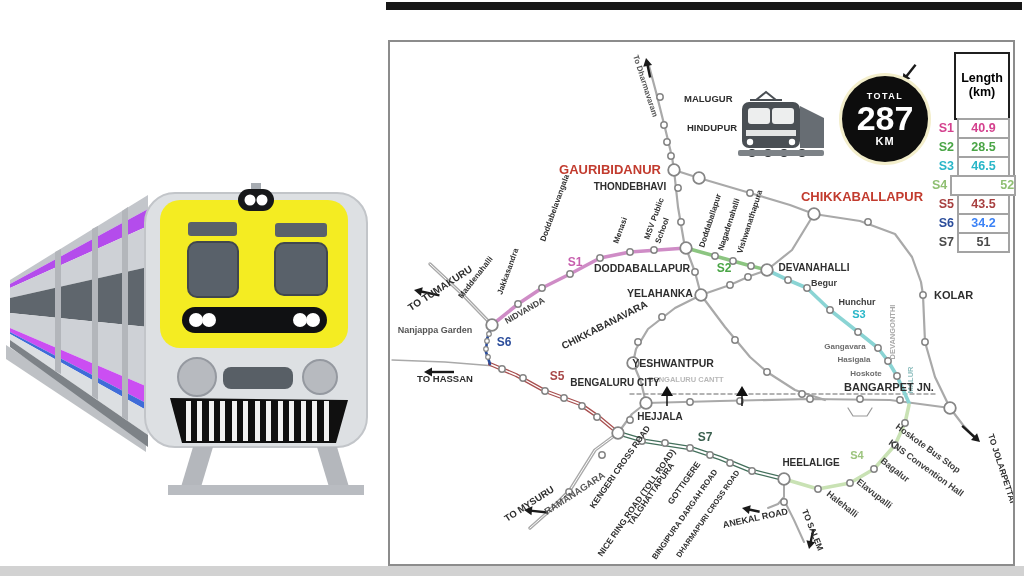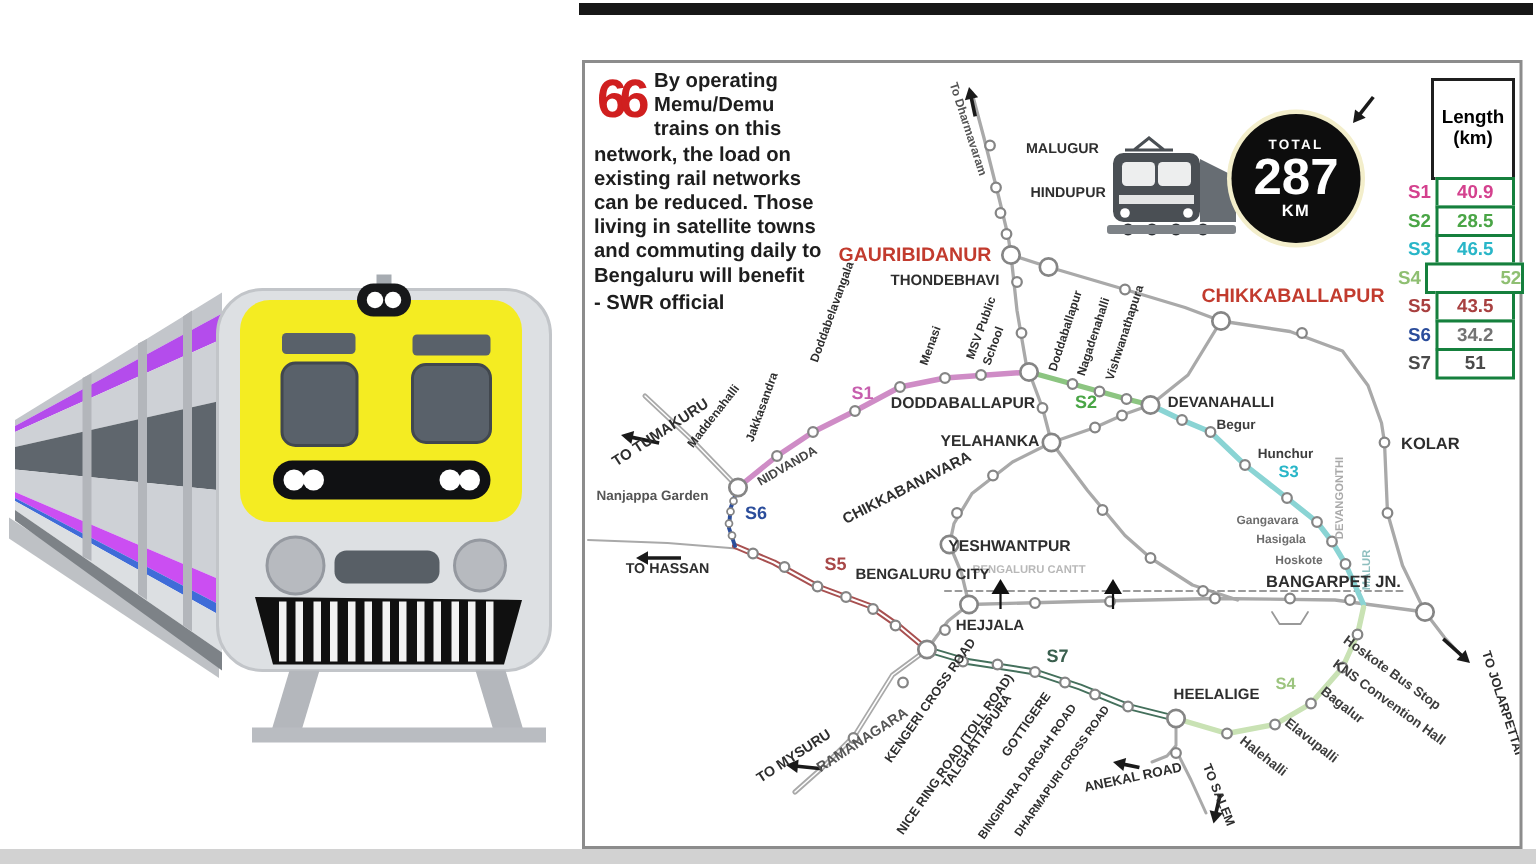--- a/index.html
+++ b/index.html
@@ -15,23 +15,23 @@
   .quote{position:absolute;left:6px;top:4px;width:152px;z-index:3;color:#1d1d1d;
          font-weight:bold;font-size:13.5px;line-height:1.2;}
   .qmark{float:left;font-size:36px;line-height:0.75;color:#d01f1f;font-weight:bold;
          letter-spacing:-5px;margin:6px 8px 0 2px;}
   .qattr{display:block;margin-top:2px;font-weight:bold;}
   .legend{position:absolute;left:542px;top:10px;width:78px;z-index:3;}
   .lheader{border:2px solid #1f1f1f;margin-left:22px;text-align:center;font-weight:bold;
            font-size:12.5px;line-height:1.1;padding:18px 0;background:#fff;}
   .lrow{display:flex;margin-top:-2px;}
   .lkey{width:22px;text-align:right;padding-right:3px;font-weight:bold;font-size:12.5px;line-height:20px;}
-  .lval{flex:1;border:2px solid #15803d;text-align:center;font-weight:bold;font-size:12.5px;
+  .lval{flex:1;border:2px solid #a3a3a3;text-align:center;font-weight:bold;font-size:12.5px;
         line-height:17px;background:#fff;}
-  .badge{position:absolute;left:431px;top:34px;width:86px;height:86px;border-radius:50%;
+  .badge{position:absolute;left:452px;top:34px;width:86px;height:86px;border-radius:50%;
          background:#0d0d0d;box-shadow:0 0 0 3px #f3eecb;z-index:2;color:#fff;
          display:flex;flex-direction:column;align-items:center;justify-content:center;}
   .badge .t{font-size:9px;font-weight:bold;letter-spacing:1.5px;}
   .badge .v{font-size:34px;font-weight:bold;line-height:1;}
   .badge .u{font-size:11px;font-weight:bold;letter-spacing:1px;}
   .trainicon{position:absolute;left:346px;top:44px;z-index:2;}
 </style>
 </head>
 <body>
 
@@ -288,25 +288,20 @@
         <text x="225" y="344" font-size="10" fill="#2e2e2e" font-weight="bold" text-anchor="middle" font-family="&quot;Liberation Sans&quot;, sans-serif">BENGALURU CITY</text>
         <text x="167" y="338" font-size="12" fill="#a84848" font-weight="bold" text-anchor="middle" font-family="&quot;Liberation Sans&quot;, sans-serif">S5</text>
         <text x="270" y="255" font-size="10.5" fill="#2e2e2e" font-weight="bold" text-anchor="middle" font-family="&quot;Liberation Sans&quot;, sans-serif">YELAHANKA</text>
         <text x="216" y="286" font-size="10" fill="#2e2e2e" font-weight="bold" text-anchor="middle" font-family="&quot;Liberation Sans&quot;, sans-serif" transform="rotate(-27 216 286)">CHIKKABANAVARA</text>
         <text x="45" y="291" font-size="9" fill="#555555" font-weight="bold" text-anchor="middle" font-family="&quot;Liberation Sans&quot;, sans-serif">Nanjappa Garden</text>
         <text x="114" y="304" font-size="12" fill="#2b4d9b" font-weight="bold" text-anchor="middle" font-family="&quot;Liberation Sans&quot;, sans-serif">S6</text>
         <text x="52" y="249" font-size="10" fill="#2e2e2e" font-weight="bold" text-anchor="middle" font-family="&quot;Liberation Sans&quot;, sans-serif" transform="rotate(-33 52 249)">TO TUMAKURU</text>
         <text x="55" y="340" font-size="9.5" fill="#2e2e2e" font-weight="bold" text-anchor="middle" font-family="&quot;Liberation Sans&quot;, sans-serif">TO HASSAN</text>
       </svg>
 
-    <div class="quote">
-      <span class="qmark">66</span>
-      <span>By operating Memu/Demu trains on this network, the load on existing rail networks can be reduced. Those living in satellite towns and commuting daily to Bengaluru will benefit</span>
-      <span class="qattr">- SWR official</span>
-    </div>
 
     <svg class="trainicon" width="90" height="80" viewBox="0 0 90 80">
       <path d="M20,14 L30,6 L40,14 M14,14 L46,14" stroke="#4a4f54" stroke-width="2" fill="none"></path>
       <path d="M64,20 L88,32 L88,62 L64,62 Z" fill="#676d73"></path>
       <rect x="6" y="16" width="58" height="46" rx="7" fill="#4a4f54"></rect>
       <rect x="12" y="22" width="22" height="16" rx="3" fill="#fff" opacity="0.9"></rect>
       <rect x="36" y="22" width="22" height="16" rx="3" fill="#fff" opacity="0.9"></rect>
       <rect x="10" y="44" width="50" height="6" fill="#fff" opacity="0.85"></rect>
       <circle cx="14" cy="56" r="3.2" fill="#fff"></circle>
         <circle cx="56" cy="56" r="3.2" fill="#fff"></circle>
@@ -344,21 +339,21 @@
           <div class="lrow">
             <span class="lkey" style="color: rgb(143, 191, 114);">S4</span>
             <span class="lval" style="color: rgb(143, 191, 114); padding-left: 48px;">52</span>
           </div>
           <div class="lrow">
             <span class="lkey" style="color: rgb(168, 64, 64);">S5</span>
             <span class="lval" style="color: rgb(168, 64, 64);">43.5</span>
           </div>
           <div class="lrow">
             <span class="lkey" style="color: rgb(43, 77, 155);">S6</span>
-            <span class="lval" style="color: #737373;">34.2</span>
+            <span class="lval" style="color: #3b82f6;">34.2</span>
           </div>
           <div class="lrow">
             <span class="lkey" style="color: rgb(74, 74, 74);">S7</span>
             <span class="lval" style="color: rgb(74, 74, 74);">51</span>
           </div>
         </div>
     </div>
   </div>
 
   <div class="bottomstrip"></div>

